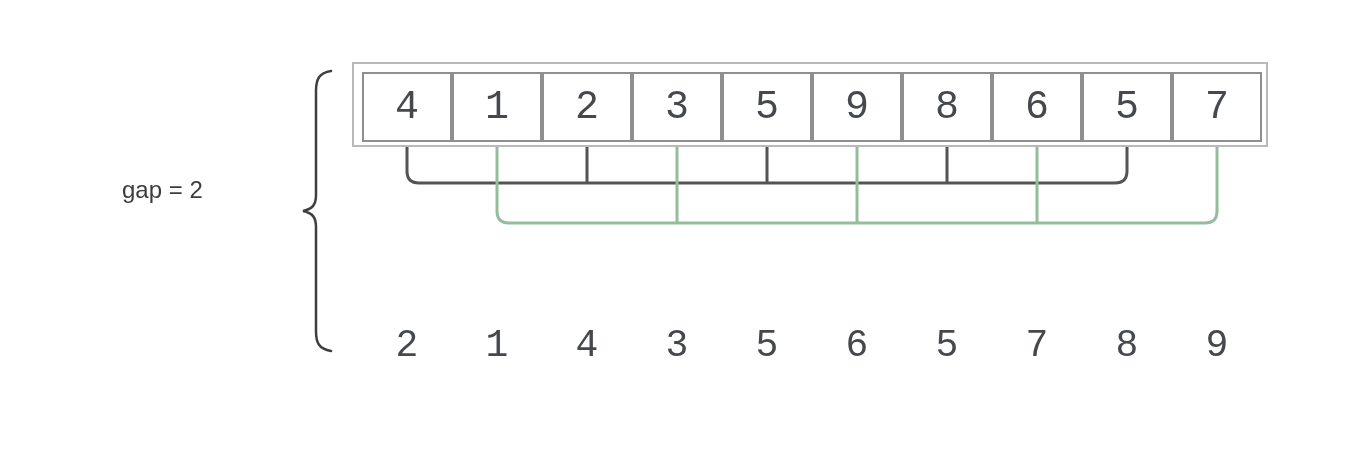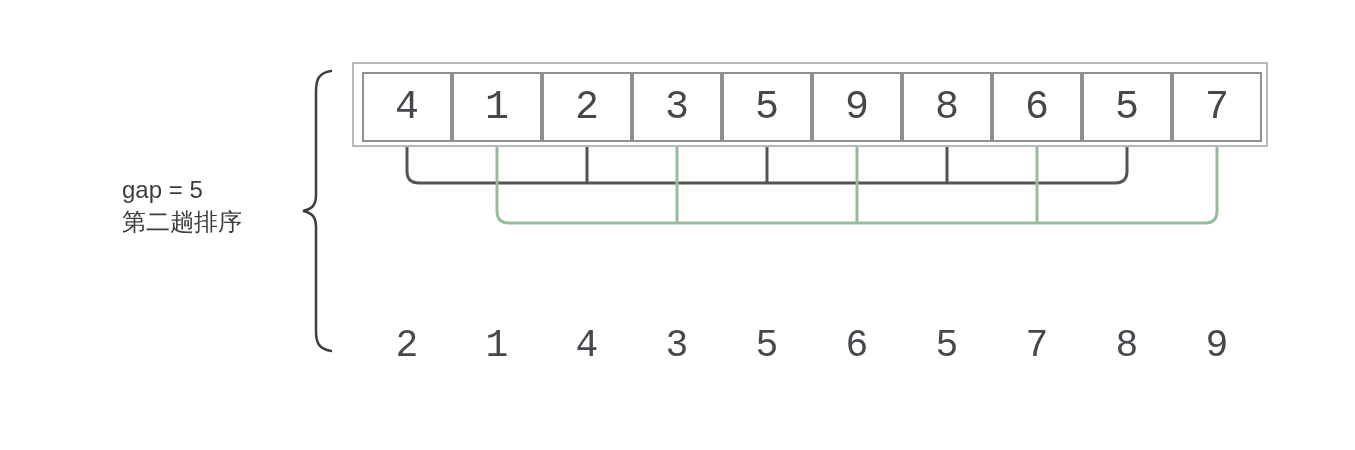--- a/index.html
+++ b/index.html
@@ -72,22 +72,21 @@
   <svg class="lines" viewBox="0 0 1355 450" xmlns="http://www.w3.org/2000/svg">
 
     <path d="M 331 71 C 319 73, 316 79, 316 91 L 316 195 C 316 204, 313 209, 303 211 C 313 213, 316 218, 316 227 L 316 331 C 316 343, 319 349, 331 351" fill="none" stroke-width="2.5" stroke-linecap="round" stroke="#3f3f3f"></path>
 
     <path d="M 407 146 L 407 171 Q 407 183 419 183 L 1115 183 Q 1127 183 1127 171 L 1127 146 M 587 146 L 587 183 M 767 146 L 767 183 M 947 146 L 947 183" fill="none" stroke-width="3" stroke="#545454"></path>
 
     <path d="M 497 146 L 497 211 Q 497 223 509 223 L 1205 223 Q 1217 223 1217 211 L 1217 146 M 677 146 L 677 223 M 857 146 L 857 223 M 1037 146 L 1037 223" fill="none" stroke-width="3" stroke="#94bd9b"></path>
   </svg>
 
   <div class="label">
-    <div>gap = 5</div>
-    <div>第二趟排序</div>
+    <div>gap = 2</div>
   </div>
 
   <div class="array-box">
     <div class="cell">4</div>
     <div class="cell">1</div>
     <div class="cell">2</div>
     <div class="cell">3</div>
     <div class="cell">5</div>
     <div class="cell">9</div>
     <div class="cell">8</div>

